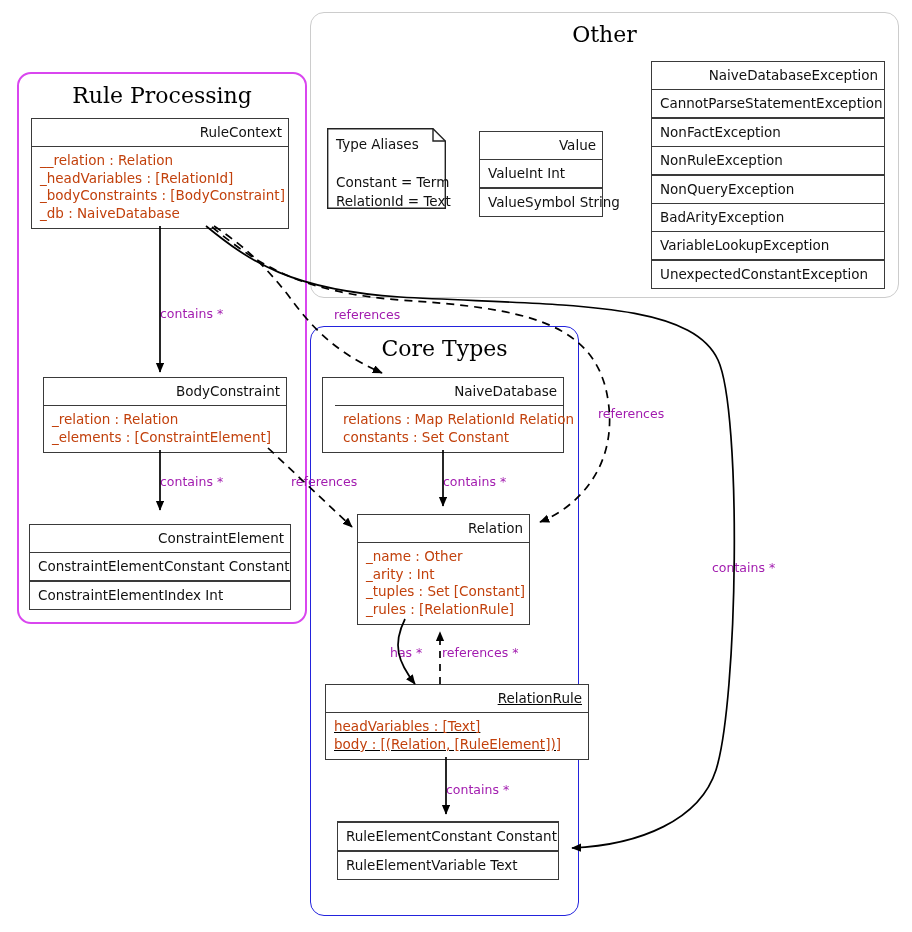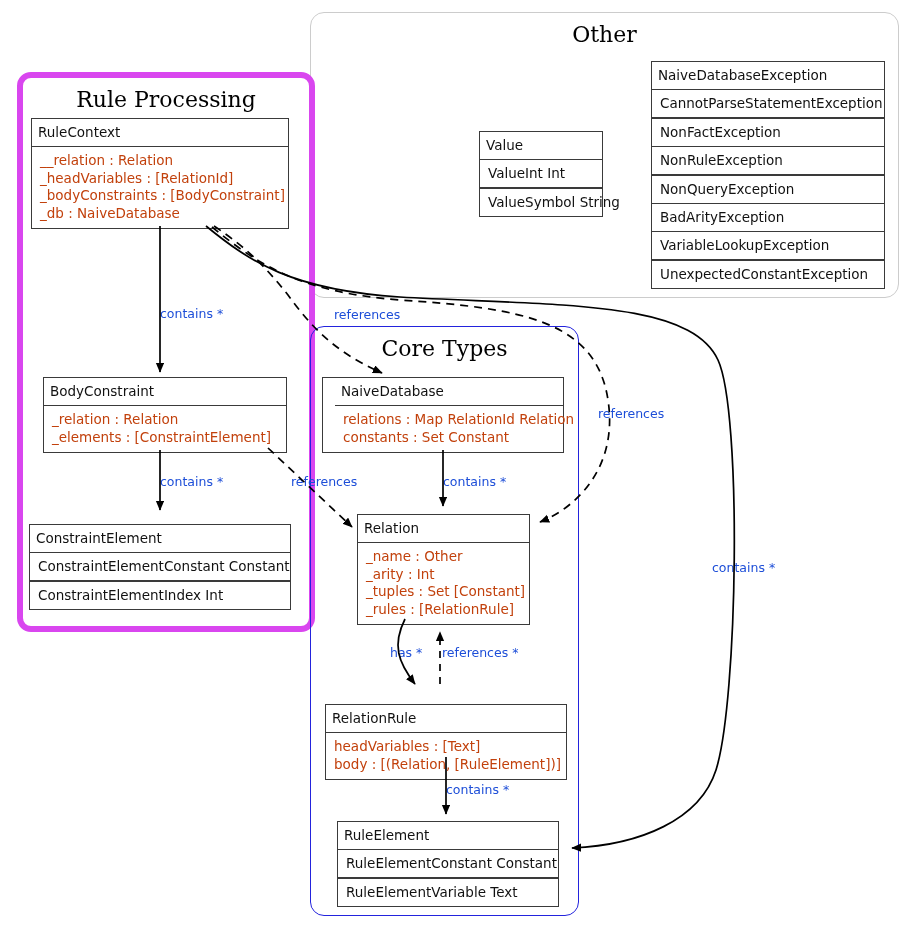--- a/index.html
+++ b/index.html
@@ -7,43 +7,43 @@
        font-family:"DejaVu Sans","Liberation Sans",sans-serif;}
   #stage{position:relative;width:912px;height:932px;}
   svg.layer{position:absolute;left:0;top:0;width:912px;height:932px;}
   #edges{z-index:1;}
 
   
   .pkg{position:absolute;border-radius:14px;background:transparent;}
   .pkg-title{position:absolute;width:100%;text-align:center;
              font-family:"DejaVu Serif","Liberation Serif",serif;
              font-size:22px;color:#000;top:9px;left:0;}
-  .pkg.green{border:6px solid #d946ef;}
+  .pkg.green{border:2px solid #d946ef;}
   .pkg.blue{border:1.6px solid #2323dd;}
   .pkg.grey{border:1.6px solid #cccccc;}
 
   
   .cls{position:absolute;border:1.4px solid #3a3a3a;background:#fff;
        box-sizing:border-box;}
-  .cls .name{text-align:left;font-size:13.5px;color:#111;
+  .cls .name{text-align:right;font-size:13.5px;color:#111;
              padding:6px 6px 6px 6px;line-height:15px;}
   .cls .sep{height:1.4px;background:#3a3a3a;}
   .cls .attrs{padding:5px 8px 6px 8px;font-size:13.5px;color:#c2410c;
               line-height:17.5px;}
   .cls .attrs div{white-space:pre;}
   .cls .row{font-size:13.5px;color:#111;padding:5px 8px;line-height:17px;
             white-space:pre;}
 
   
   .note{position:absolute;box-sizing:border-box;background:#fff;
         font-size:13.5px;color:#111;line-height:19px;}
   .note .inner{padding:7px 9px;white-space:pre;}
 
   
-  .elabel{position:absolute;font-size:12.5px;color:#1d4ed8;white-space:nowrap;
+  .elabel{position:absolute;font-size:12.5px;color:#a21caf;white-space:nowrap;
           background:transparent;}
 </style>
 </head>
 <body>
 
 <div id="stage">
 
   <svg class="layer" id="edges" viewBox="0 0 912 932">
     <defs>
       <marker id="arrowFilled" markerWidth="11" markerHeight="11" refX="9.2" refY="4.2" orient="auto" markerUnits="userSpaceOnUse">
@@ -127,31 +127,30 @@
     <div class="name">Relation</div>
     <div class="sep"></div>
     <div class="attrs">
       <div>_name : Other</div>
       <div>_arity : Int</div>
       <div>_tuples : Set [Constant]</div>
       <div>_rules : [RelationRule]</div>
     </div>
   </div>
 
-  <div class="cls" style="left:325px;top:704px;width:242px;">
+  <div class="cls" style="left:325px;top:684px;width:264px;text-decoration:underline;">
     <div class="name">RelationRule</div>
     <div class="sep"></div>
     <div class="attrs">
       <div>headVariables : [Text]</div>
       <div>body : [(Relation, [RuleElement])]</div>
     </div>
   </div>
 
   <div class="cls" style="left:337px;top:821px;width:222px;">
-    <div class="name">RuleElement</div>
     <div class="sep"></div>
     <div class="row">RuleElementConstant Constant</div>
     <div class="sep"></div>
     <div class="row">RuleElementVariable Text</div>
   </div>
 
   <div class="cls" style="left:479px;top:131px;width:124px;">
     <div class="name">Value</div>
     <div class="sep"></div>
     <div class="row">ValueInt Int</div>
@@ -170,20 +169,30 @@
     <div class="sep"></div>
     <div class="row">NonQueryException</div>
     <div class="sep"></div>
     <div class="row">BadArityException</div>
     <div class="sep"></div>
     <div class="row">VariableLookupException</div>
     <div class="sep"></div>
     <div class="row">UnexpectedConstantException</div>
   </div>
 
+  <div class="note" style="left:327px;top:128px;width:119px;height:81px;">
+    <svg width="119" height="81" viewBox="0 0 119 81" style="position:absolute;left:0;top:0;">
+      <path d="M0.7,0.7 L106,0.7 L118.3,13 L118.3,80.3 L0.7,80.3 Z" fill="#ffffff" stroke="#222" stroke-width="1.4"></path>
+      <path d="M106,0.7 L106,13 L118.3,13" fill="none" stroke="#222" stroke-width="1.4"></path>
+    </svg>
+    <div class="inner" style="position:absolute;left:0;top:0;">Type Aliases
+
+Constant = Term
+RelationId = Text</div>
+  </div>
 
   <div class="elabel" style="left:160px;top:306px;">contains *</div>
 
   <div class="elabel" style="left:334px;top:307px;">references</div>
 
   <div class="elabel" style="left:598px;top:406px;">references</div>
 
   <div class="elabel" style="left:712px;top:560px;">contains *</div>
 
   <div class="elabel" style="left:160px;top:474px;">contains *</div>

